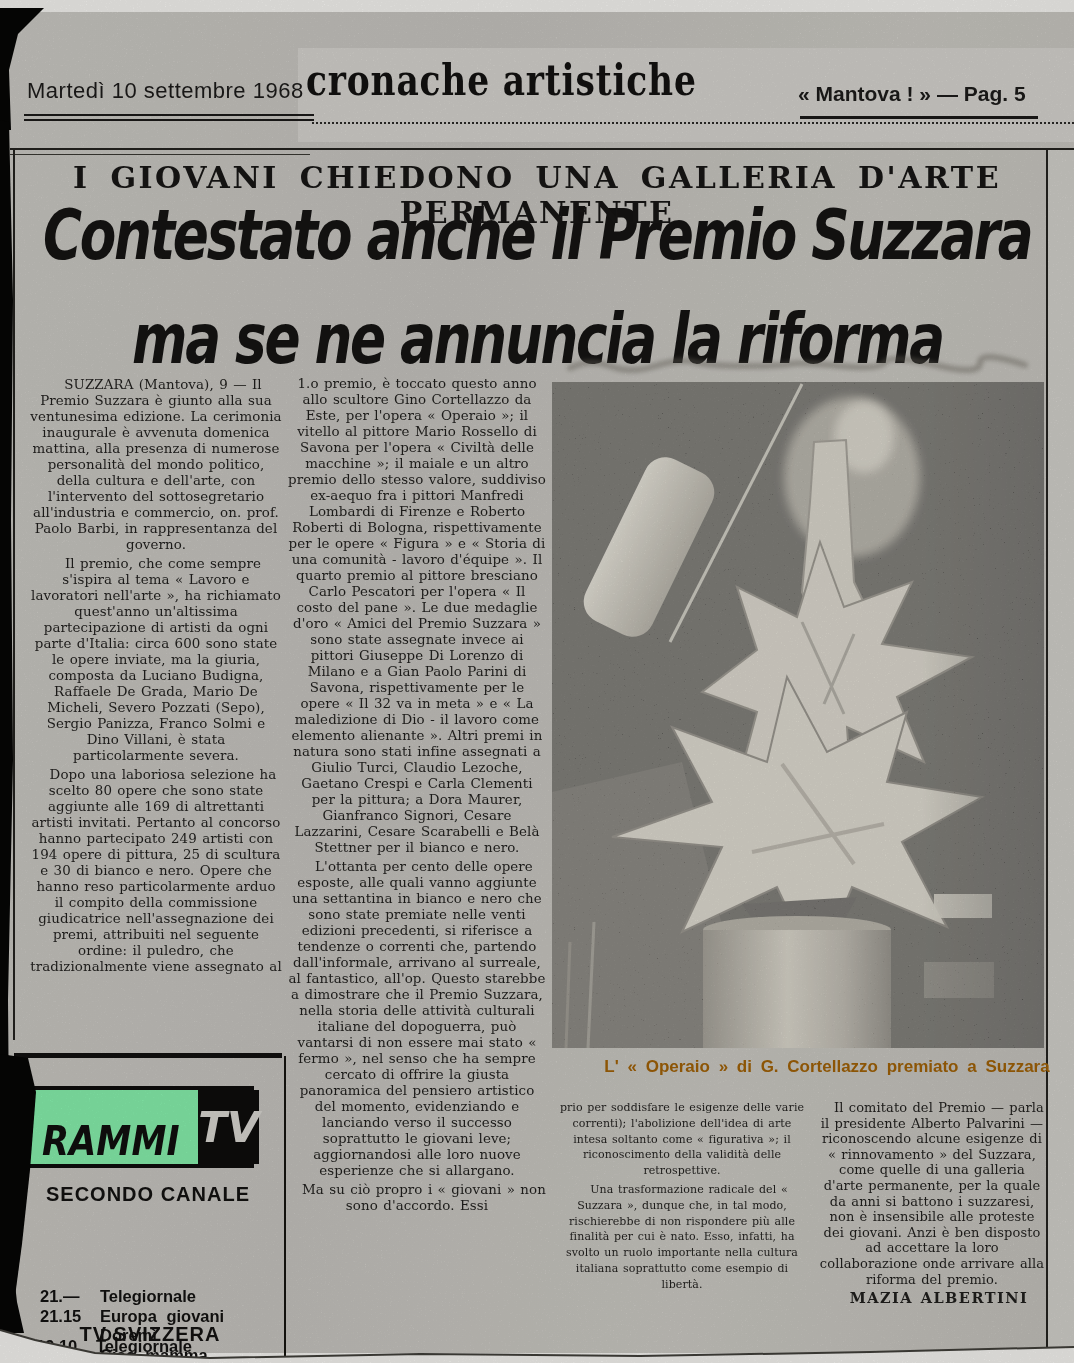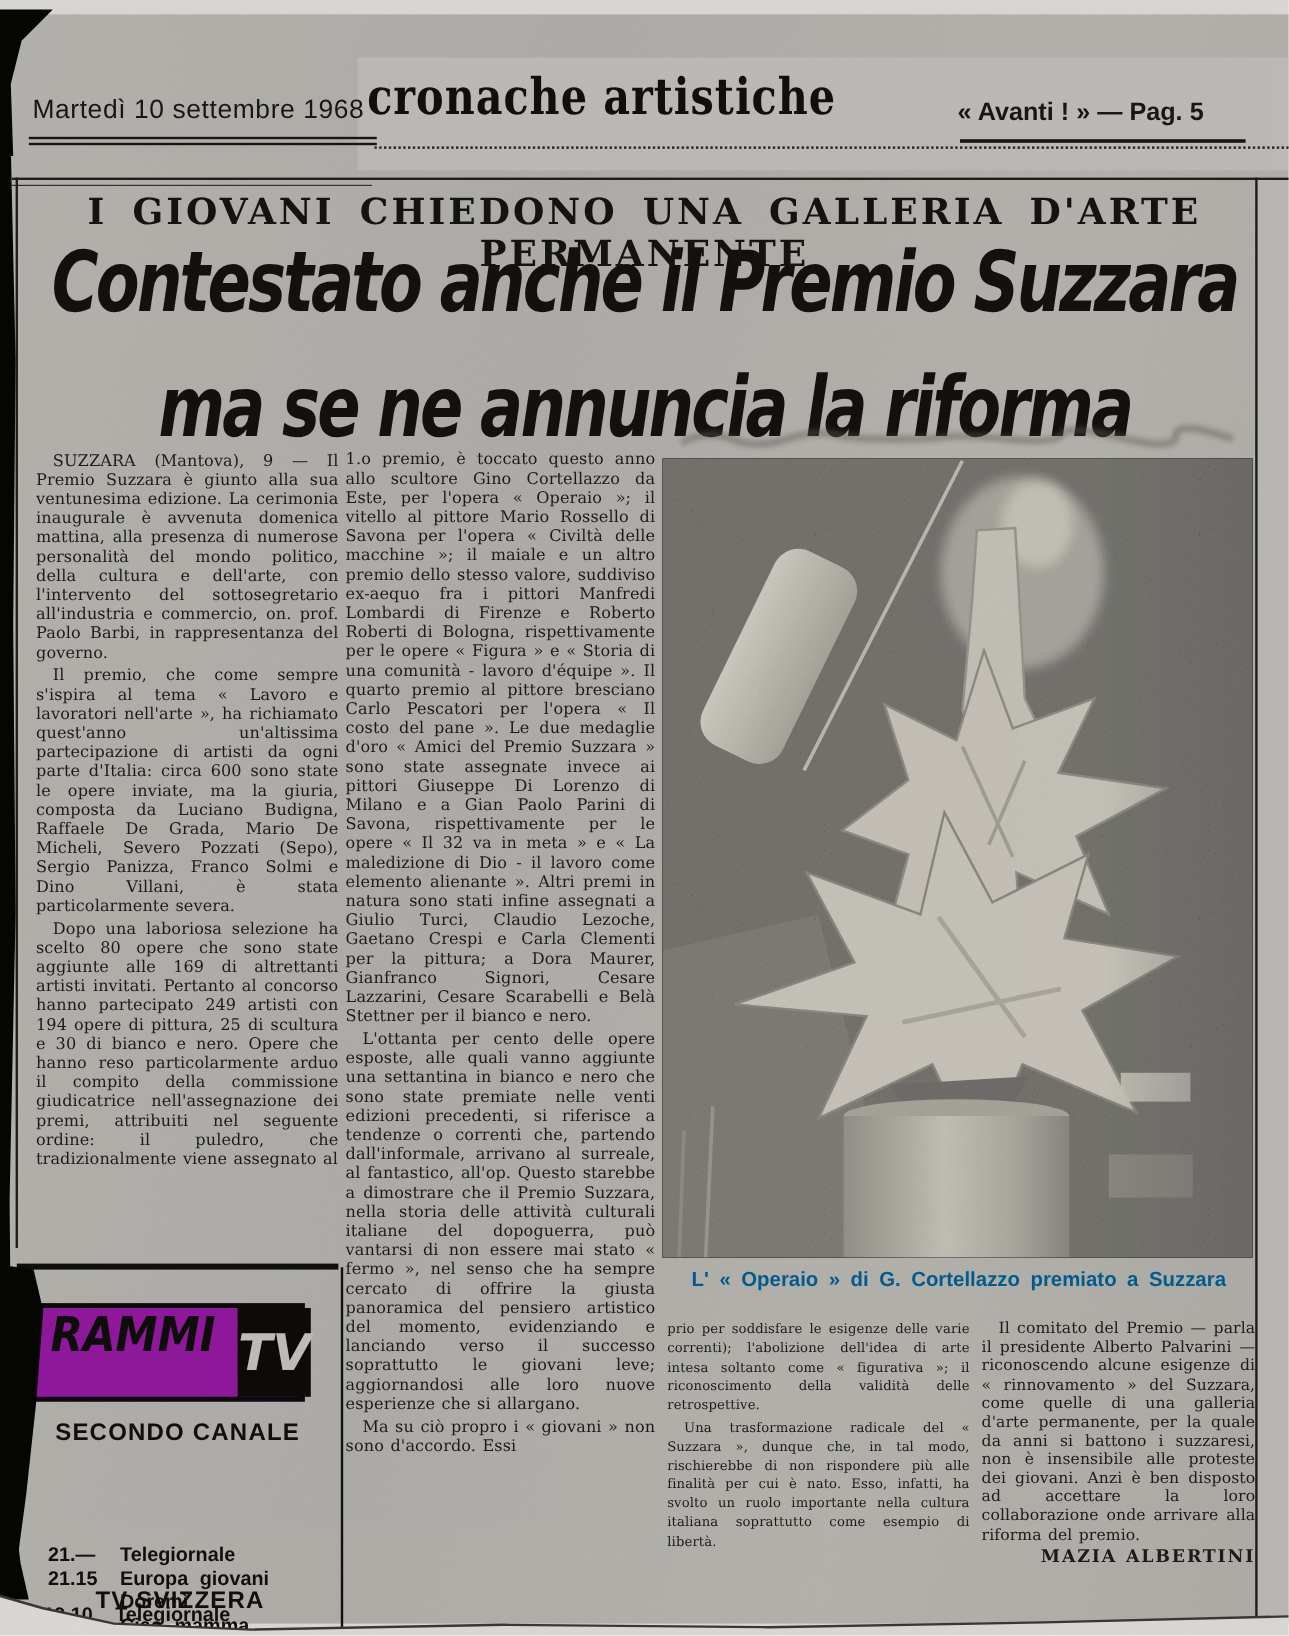--- a/index.html
+++ b/index.html
@@ -35,39 +35,39 @@
 
   .hl { left:0; width:1074px; display:flex; justify-content:center; }
   .hl1 { top:194px; } .hl2 { top:298px; }
   .hl span { font-family:"DejaVu Sans","Liberation Sans",sans-serif; font-weight:bold; font-style:oblique;
              font-size:70px; letter-spacing:-3px; white-space:nowrap; color:#151413;
              display:inline-block; transform:scaleX(.76); transform-origin:center top; }
 
   
   .bodycol { font-size:13.4px; line-height:16px; color:#201f1d; text-align:justify; overflow:hidden;
              letter-spacing:.1px; word-spacing:1px; }
-  .bodycol p { margin:0 0 3px 0; text-indent:14px; }
+  .bodycol p { margin:0 0 3px 0; text-indent:14px;text-align:center; }
   .bodycol p.noind { text-indent:0; }
   .c1 { left:30px;  top:377px;  width:252px; height:672px; }
   .c2 { left:288px; top:376px;  width:258px; height:980px; }
   .c3 { left:556px; top:1100px; width:252px; height:258px; font-size:11px; line-height:15.8px; }
   .c4 { left:818px; top:1100px; width:228px; height:252px; font-size:13px; line-height:15.6px; }
   .byline { text-align:right; font-weight:bold; font-size:14.5px; letter-spacing:1.5px; margin-top:5px; text-indent:0; }
 
   
   .photo { left:552px; top:382px; width:492px; height:666px; background:#1b1a18; }
-  .caption { left:552px; top:1057px; width:494px; text-align:center;
-             font:bold 17px "Liberation Sans",sans-serif; color:#0369a1; word-spacing:4px; }
+  .caption { left:580px; top:1057px; width:494px; text-align:center;
+             font:bold 17px "Liberation Sans",sans-serif; color:#a16207; word-spacing:4px; }
   .smudge { left:565px; top:354px; width:470px; height:24px; opacity:.45; filter:blur(2px); }
 
   
   .tv-sep  { left:14px; top:1053px; width:268px; height:5px; background:#12110f; }
   .tv-vline{ left:284px; top:1056px; width:2px; height:300px; background:#15140f; }
   .tv-logo { left:4px; top:1086px; width:250px; height:82px; border:4px solid #0e0d0c;
-             background:#a21caf; display:flex; align-items:flex-start; padding-left:34px; }
+             background:#86efac; display:flex; align-items:flex-end; padding-left:34px; }
   .tv-logo-text { font:bold italic 40px "DejaVu Sans",sans-serif; color:#100f0e;
                   display:inline-block; transform:scaleX(.88); transform-origin:left center; }
   .tv-logo-badge { margin-left:auto; width:86px; height:100%; background:#0e0d0c; color:#d8d6d1;
                    display:flex; align-items:center; justify-content:center;
                    font:bold italic 42px "DejaVu Sans",sans-serif; }
   .tv-ch { font:bold 20px "Liberation Sans",sans-serif; letter-spacing:1px; color:#131211; text-align:center; }
   .tv-ch1 { left:42px; top:1183px; width:212px; }
   .tv-ch2 { left:50px; top:1310px; width:200px;margin-top:13px; }
   .tv-list { font:bold 16.5px/19.5px "Liberation Sans",sans-serif; color:#131211; }
   .tv-list1 { left:40px; top:1268px; width:220px;margin-top:19px; }
@@ -85,21 +85,21 @@
 
   <div class="paper"></div>
   <div class="masthead-strip abs"></div>
   <div class="right-margin abs"></div>
 
   <div class="abs m-date">Martedì 10 settembre 1968</div>
   <div class="abs m-section">
     <span>cronache artistiche</span>
   </div>
   <div class="abs m-right">
-    <span>« Avanti ! »</span>
+    <span>« Mantova ! »</span>
     <span> — </span>
     <span>Pag. 5</span>
   </div>
   <div class="abs rule-a"></div>
   <div class="abs rule-b"></div>
   <div class="abs rule-c"></div>
 
   <div class="abs frame-top"></div>
   <div class="abs frame-top2"></div>
   <div class="abs frame-left"></div>

